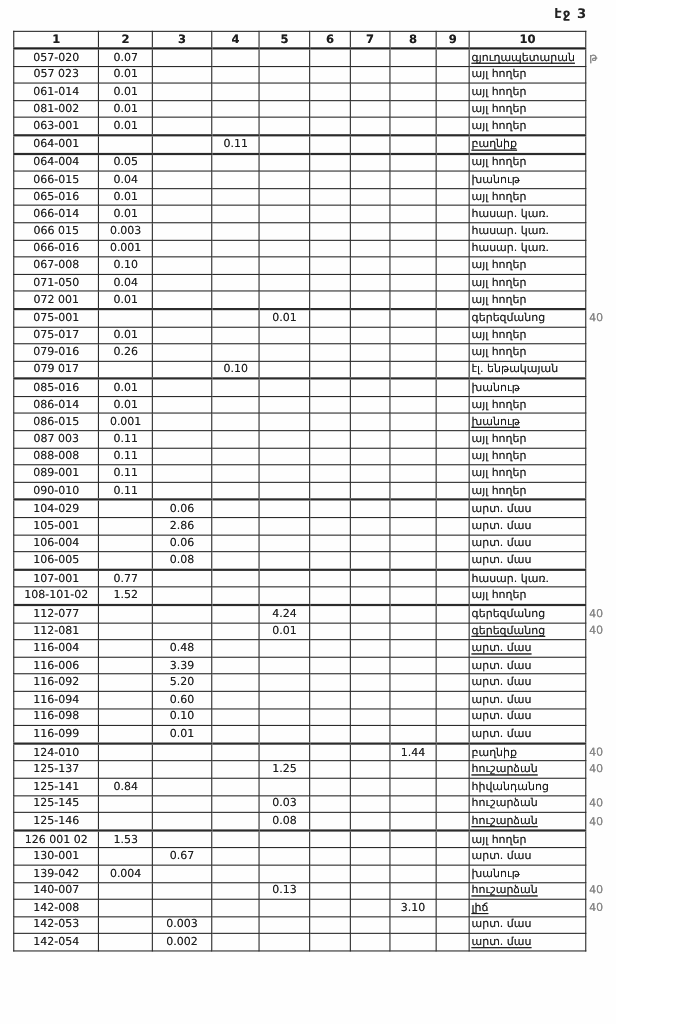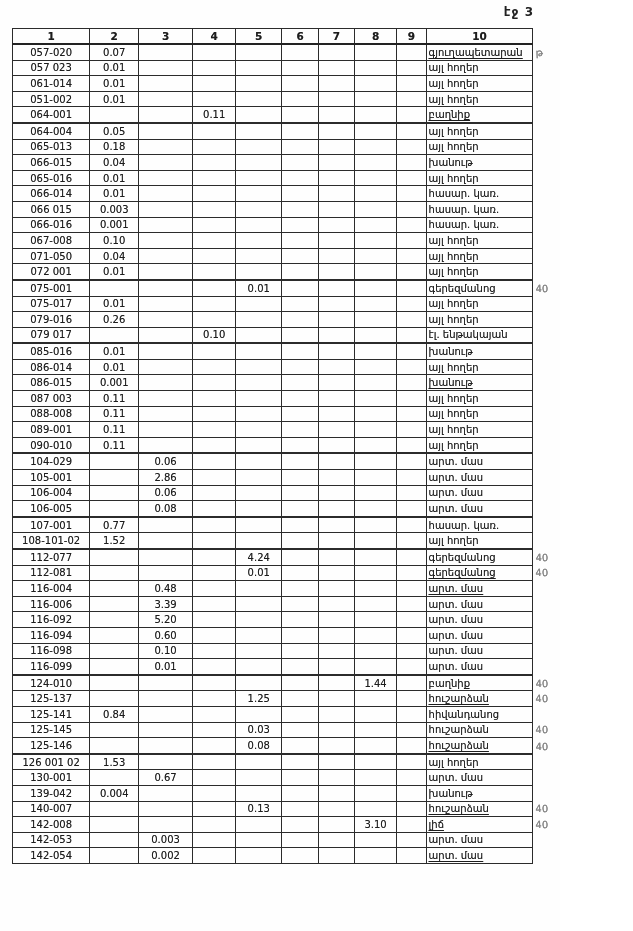--- a/index.html
+++ b/index.html
@@ -97,21 +97,34 @@
           <td class="num"></td>
           <td class="num"></td>
           <td class="num"></td>
           <td class="num"></td>
           <td class="num"></td>
           <td class="num"></td>
           <td class="land">այլ հողեր</td>
           <td class="note-cell"></td>
         </tr>
         <tr>
-          <td class="code">051-002</td>
+          <td class="code">081-002</td>
+          <td class="num">0.01</td>
+          <td class="num"></td>
+          <td class="num"></td>
+          <td class="num"></td>
+          <td class="num"></td>
+          <td class="num"></td>
+          <td class="num"></td>
+          <td class="num"></td>
+          <td class="land">այլ հողեր</td>
+          <td class="note-cell"></td>
+        </tr>
+        <tr class="hb">
+          <td class="code">063-001</td>
           <td class="num">0.01</td>
           <td class="num"></td>
           <td class="num"></td>
           <td class="num"></td>
           <td class="num"></td>
           <td class="num"></td>
           <td class="num"></td>
           <td class="num"></td>
           <td class="land">այլ հողեր</td>
           <td class="note-cell"></td>
@@ -125,33 +138,20 @@
           <td class="num"></td>
           <td class="num"></td>
           <td class="num"></td>
           <td class="num"></td>
           <td class="land"><span class="u">բաղնիք</span></td>
           <td class="note-cell"></td>
         </tr>
         <tr>
           <td class="code">064-004</td>
           <td class="num">0.05</td>
-          <td class="num"></td>
-          <td class="num"></td>
-          <td class="num"></td>
-          <td class="num"></td>
-          <td class="num"></td>
-          <td class="num"></td>
-          <td class="num"></td>
-          <td class="land">այլ հողեր</td>
-          <td class="note-cell"></td>
-        </tr>
-        <tr>
-          <td class="code">065-013</td>
-          <td class="num">0.18</td>
           <td class="num"></td>
           <td class="num"></td>
           <td class="num"></td>
           <td class="num"></td>
           <td class="num"></td>
           <td class="num"></td>
           <td class="num"></td>
           <td class="land">այլ հողեր</td>
           <td class="note-cell"></td>
         </tr>

